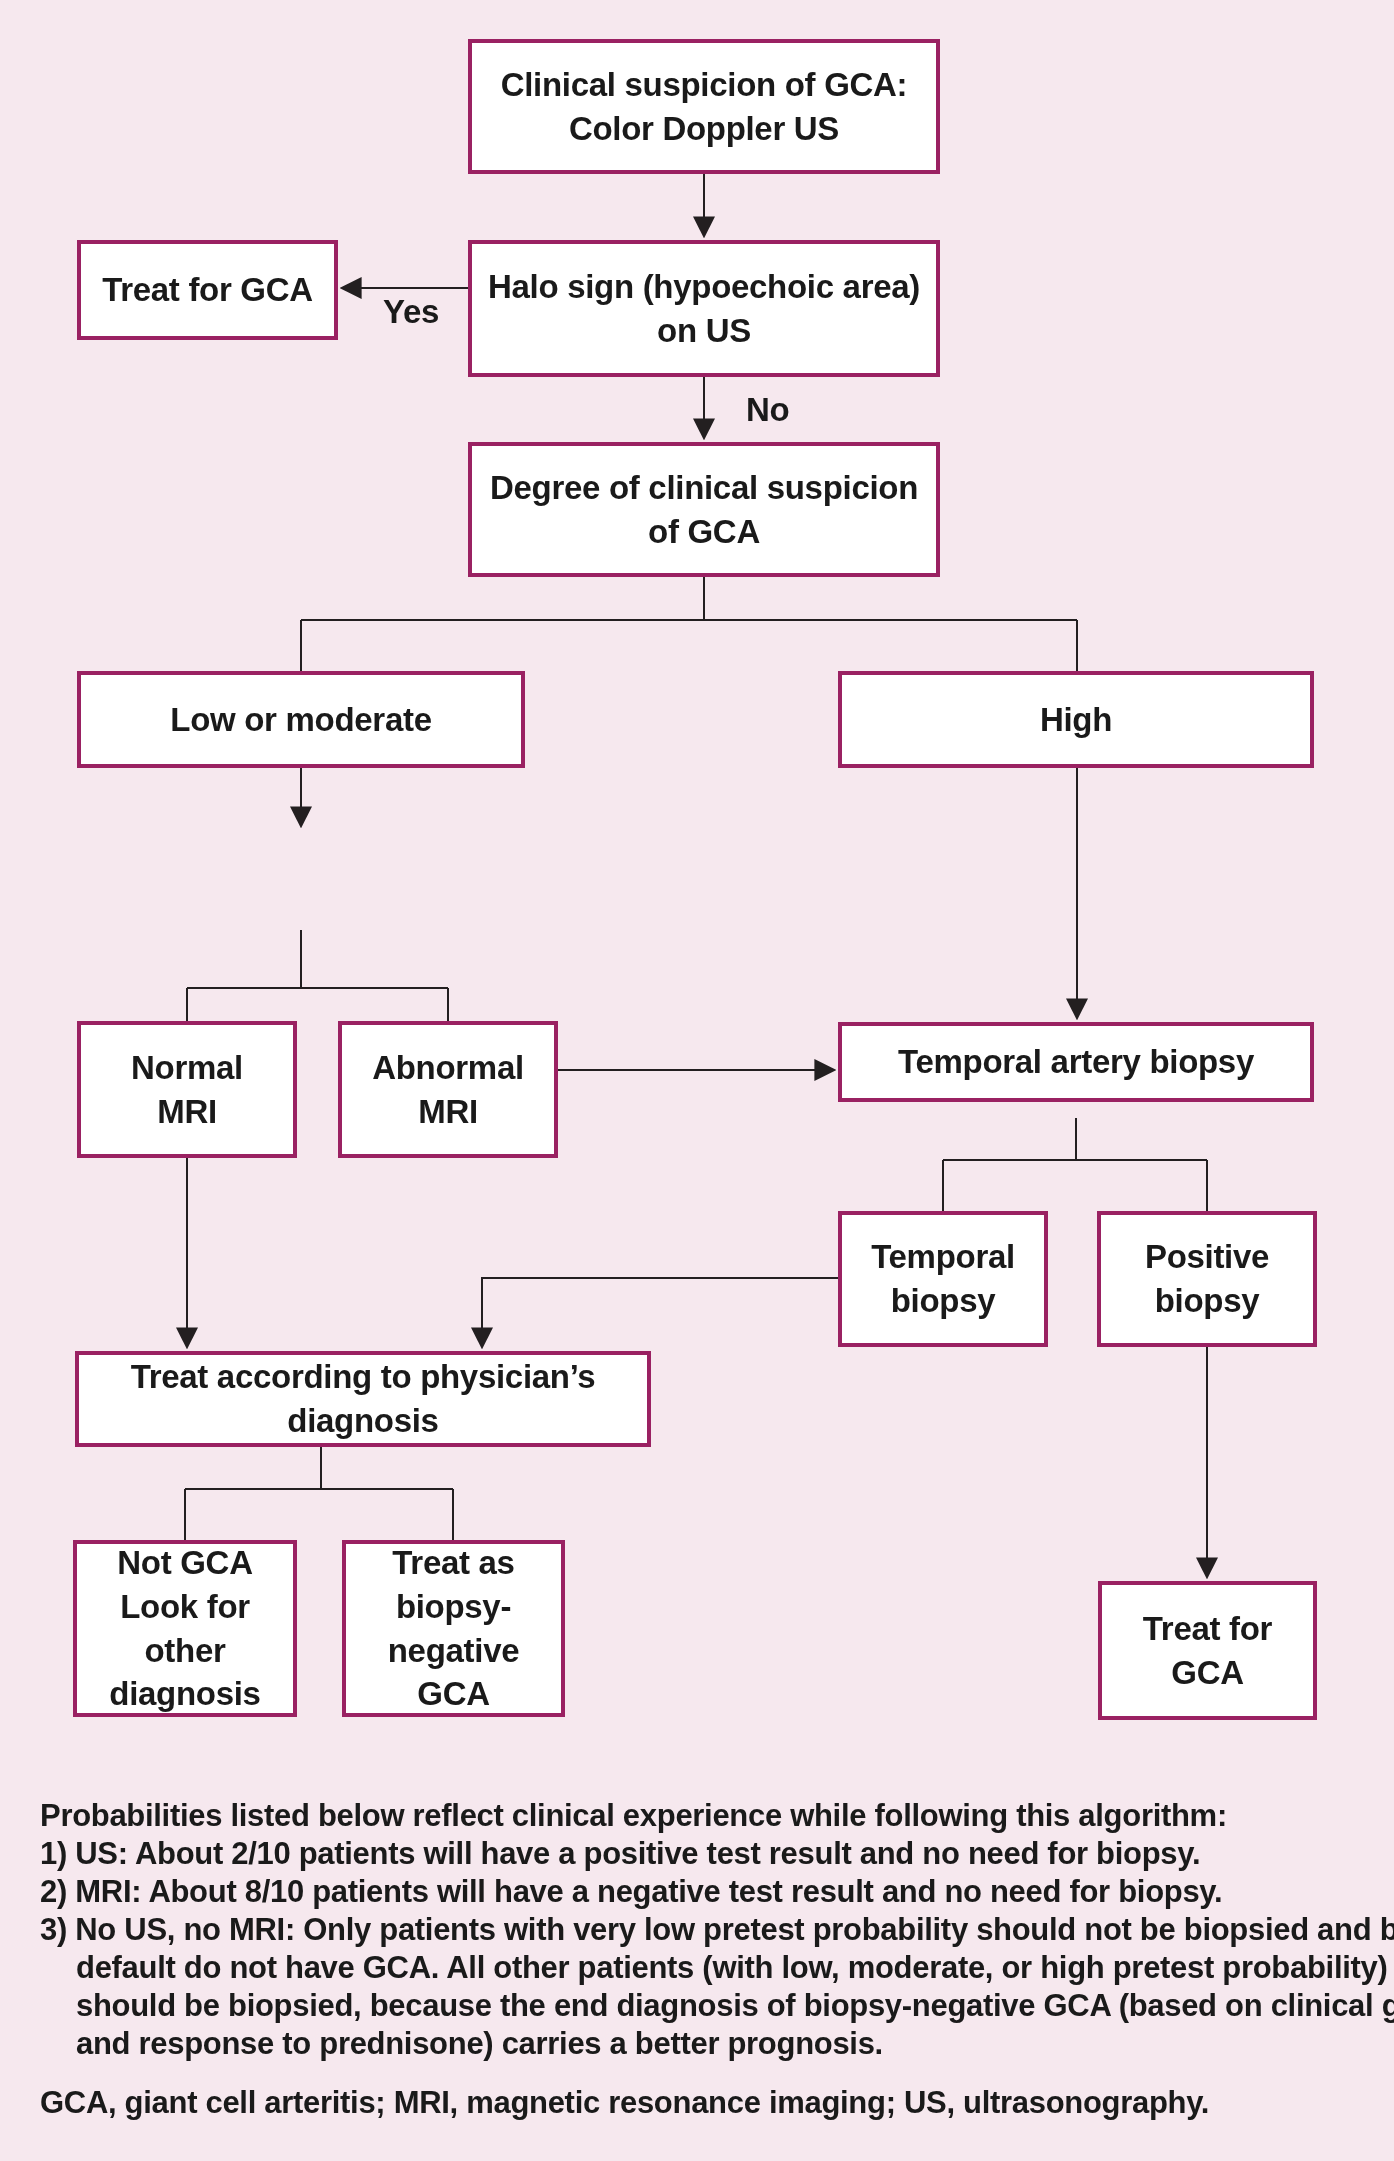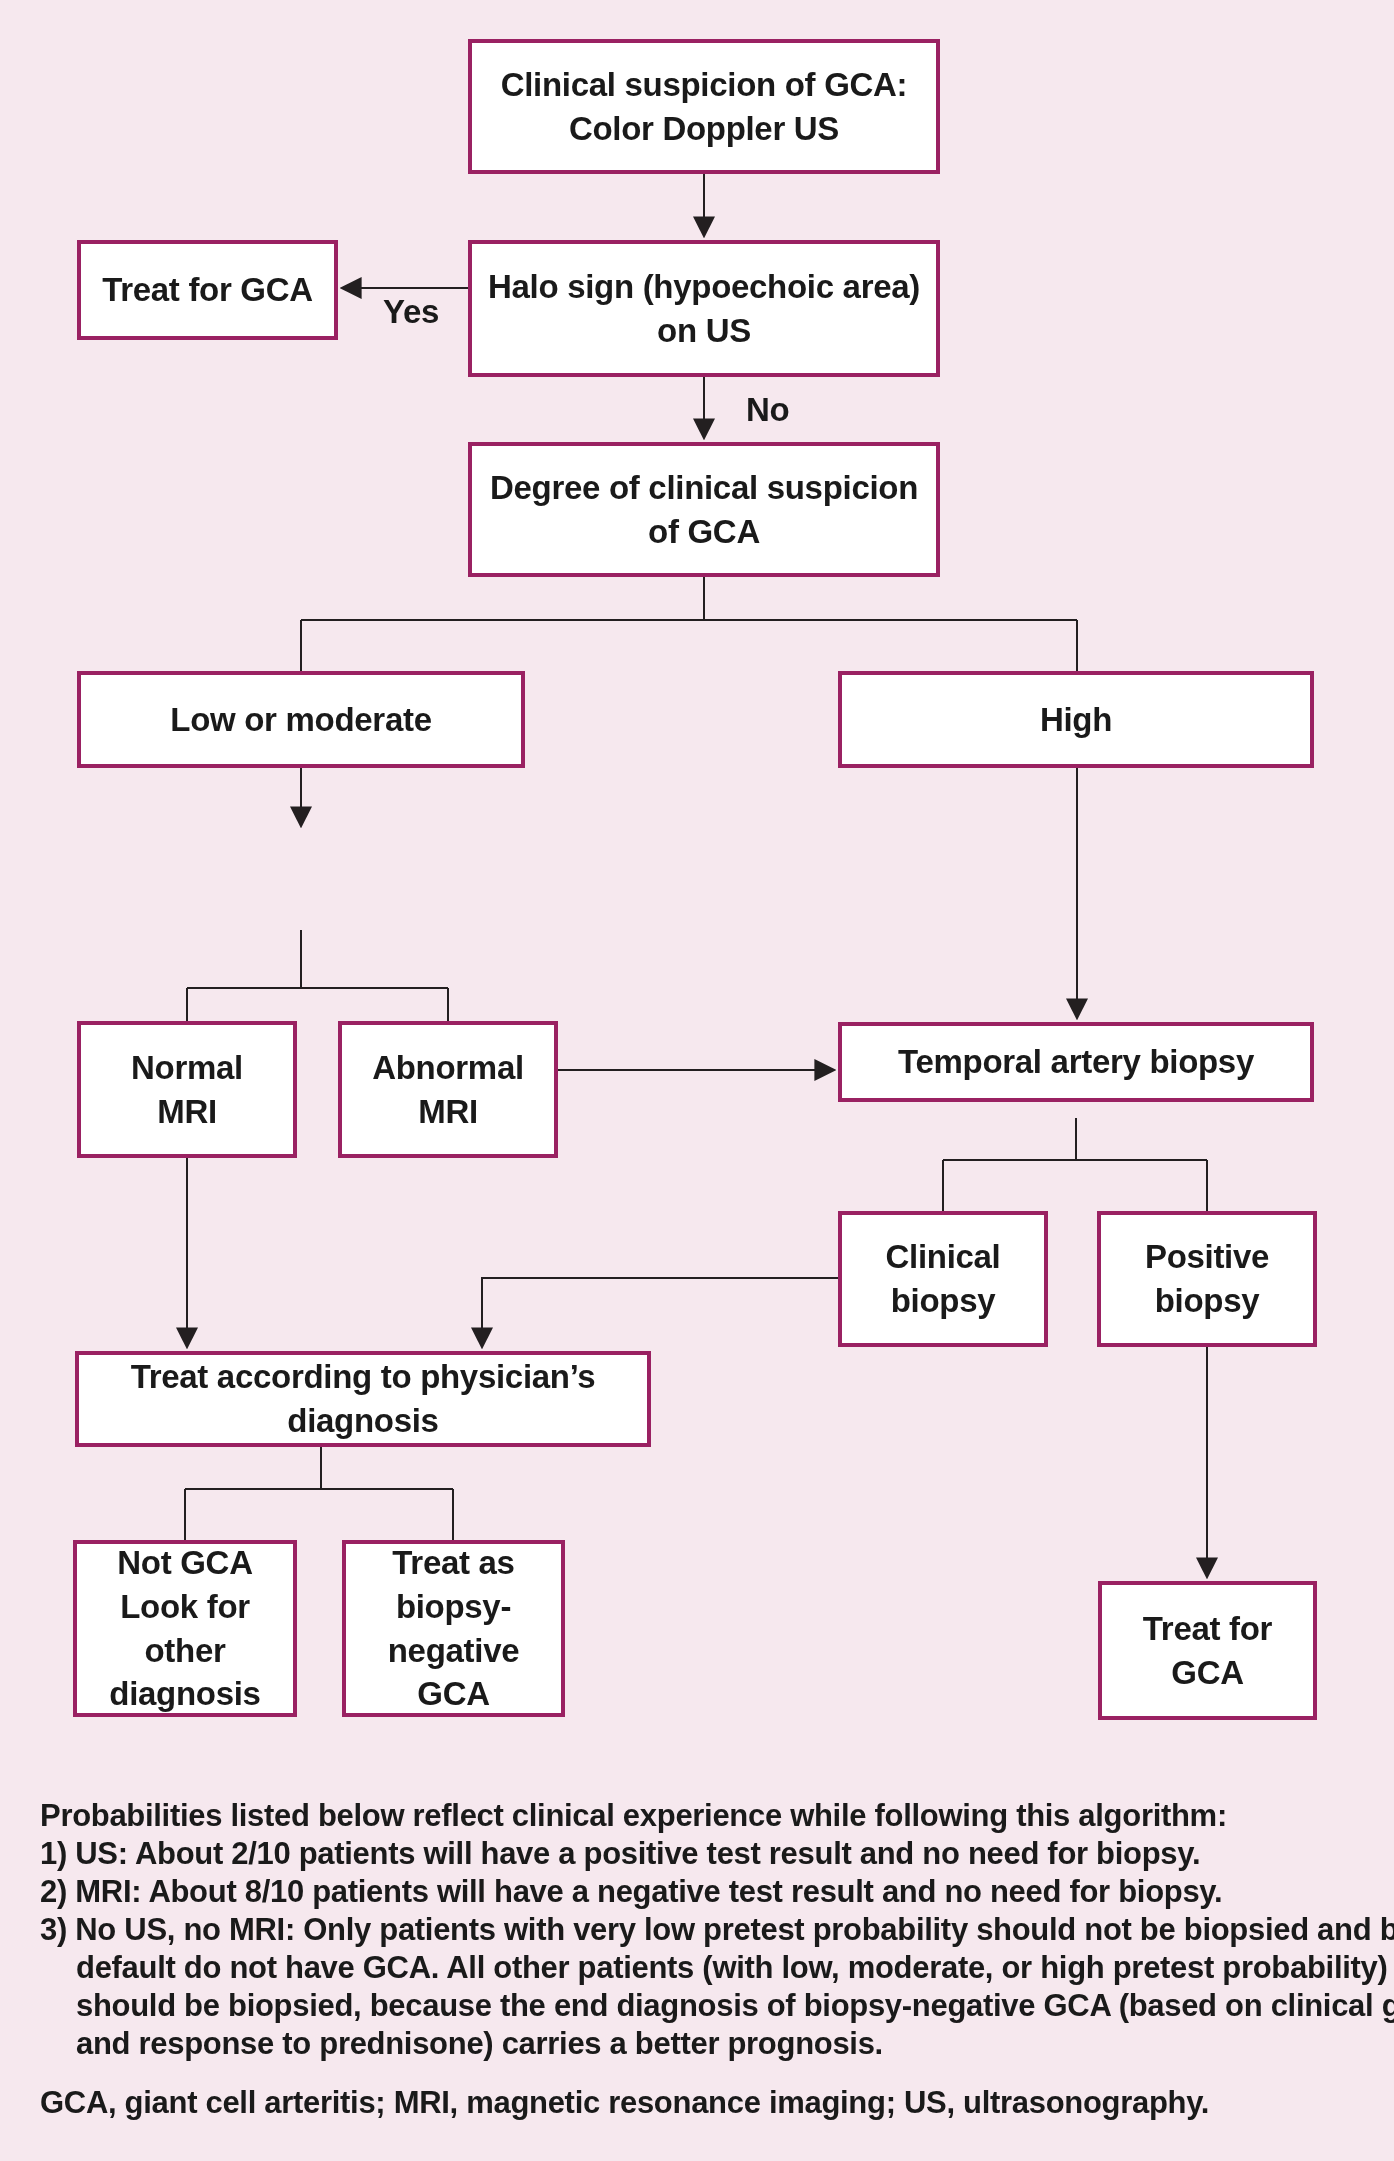--- a/index.html
+++ b/index.html
@@ -111,21 +111,21 @@
 
 
   <div class="node" style="left:77px;top:1021px;width:220px;height:137px;">Normal
 MRI</div>
 
   <div class="node" style="left:338px;top:1021px;width:220px;height:137px;">Abnormal
 MRI</div>
 
   <div class="node" style="left:838px;top:1022px;width:476px;height:80px;">Temporal artery biopsy</div>
 
-  <div class="node" style="left:838px;top:1211px;width:210px;height:136px;">Clinical
+  <div class="node" style="left:838px;top:1211px;width:210px;height:136px;">Temporal
 biopsy</div>
 
   <div class="node" style="left:1097px;top:1211px;width:220px;height:136px;">Positive
 biopsy</div>
 
   <div class="node" style="left:75px;top:1351px;width:576px;height:96px;">Treat according to physician’s diagnosis</div>
 
   <div class="node" style="left:73px;top:1540px;width:224px;height:177px;">Not GCA
 Look for other
 diagnosis</div>

